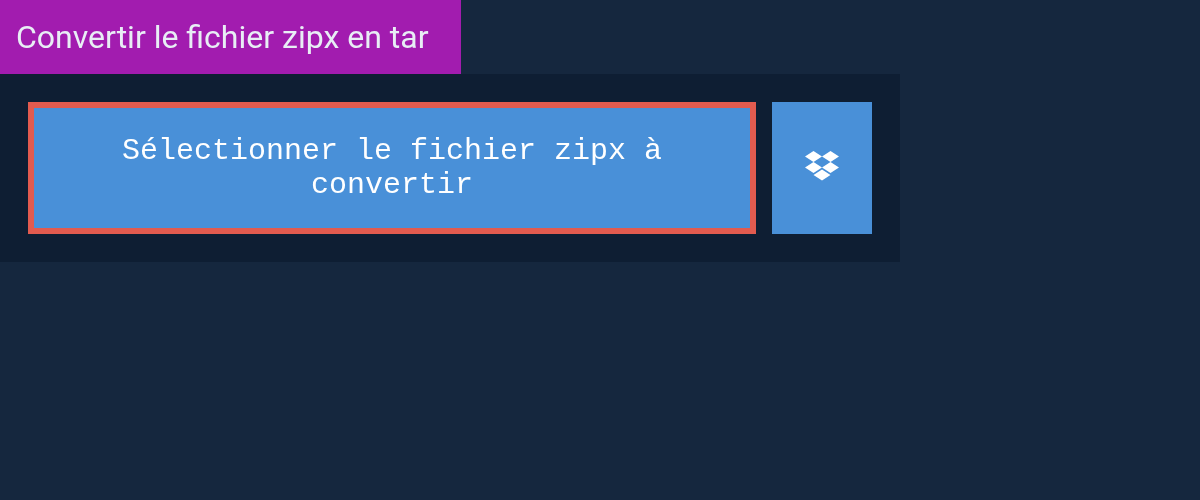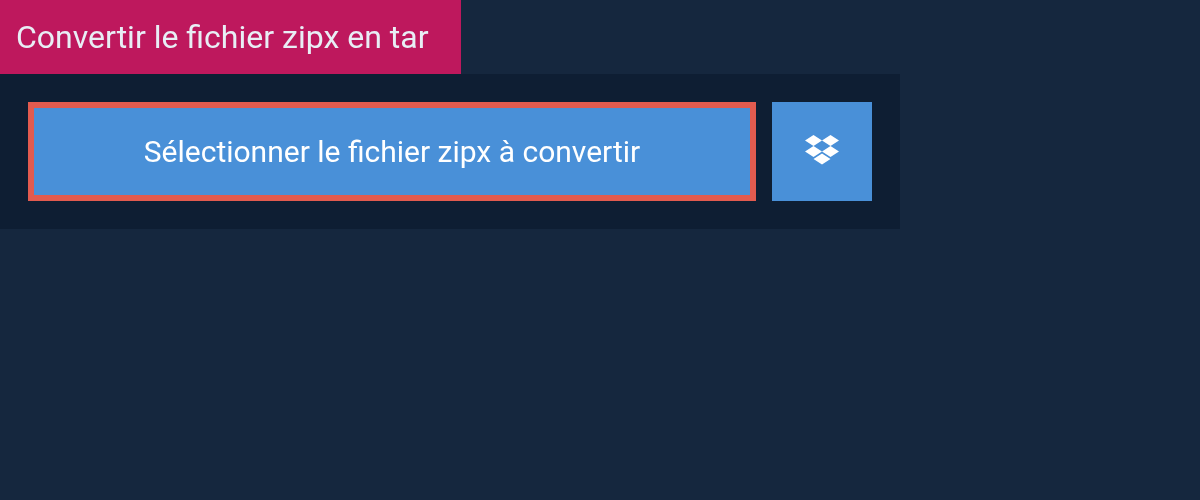--- a/index.html
+++ b/index.html
@@ -9,34 +9,35 @@
     }
     body {
       width: 1200px;
       height: 500px;
       background-color: #15273e;
       font-family: -apple-system, BlinkMacSystemFont, "Segoe UI", Roboto, Helvetica, Arial, sans-serif;
       overflow: hidden;
     }
     .tab-container {
       display: inline-block;
-      background-color: #be185d;
+      background-color: #a21caf;
       padding: 18px 32px 18px 16px;
     }
     .tab-title {
       color: #e8eef5;
       font-size: 32px;
       font-weight: 400;
     }
     .panel {
       background-color: #0e1e33;
       padding: 28px 28px;
       display: flex;
       gap: 16px;
       width: 900px;
+      font-family: Liberation Mono, monospace;
     }
     .select-button {
       flex: 1;
       background-color: #4990d8;
       border: 6px solid #e25b4f;
       padding: 26px 20px;
       text-align: center;
       cursor: pointer;
     }
     .select-button-label {

